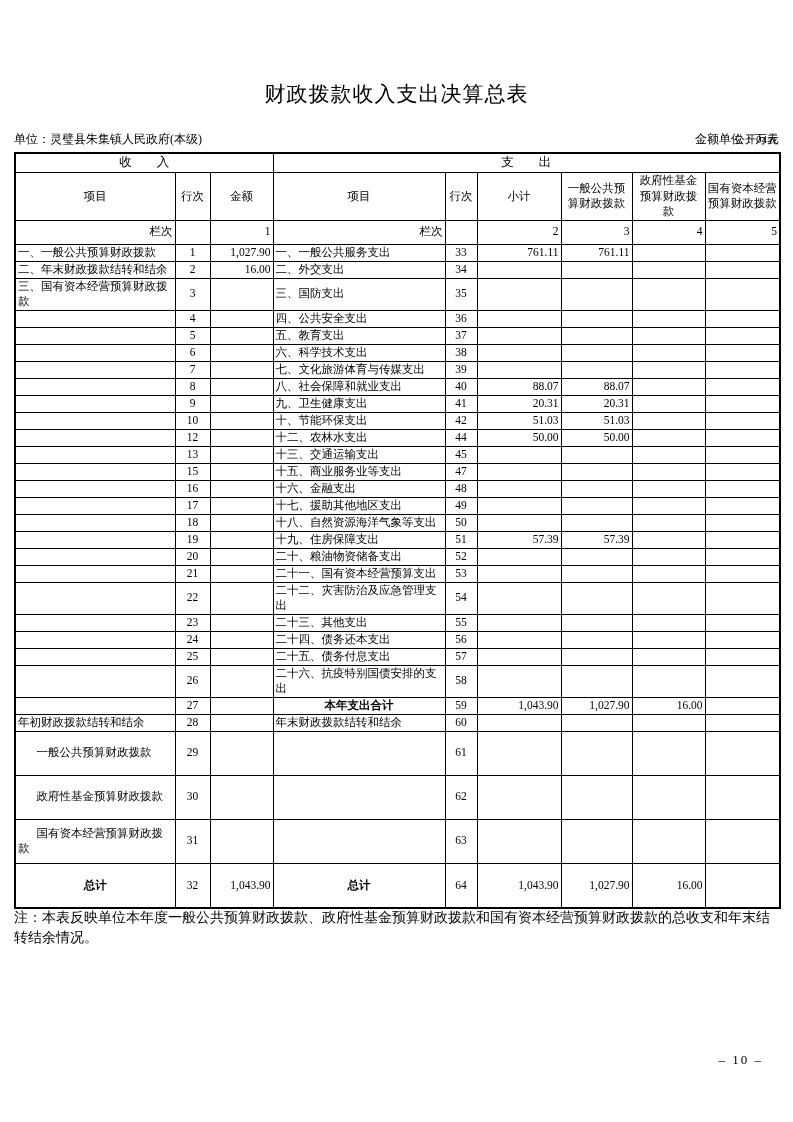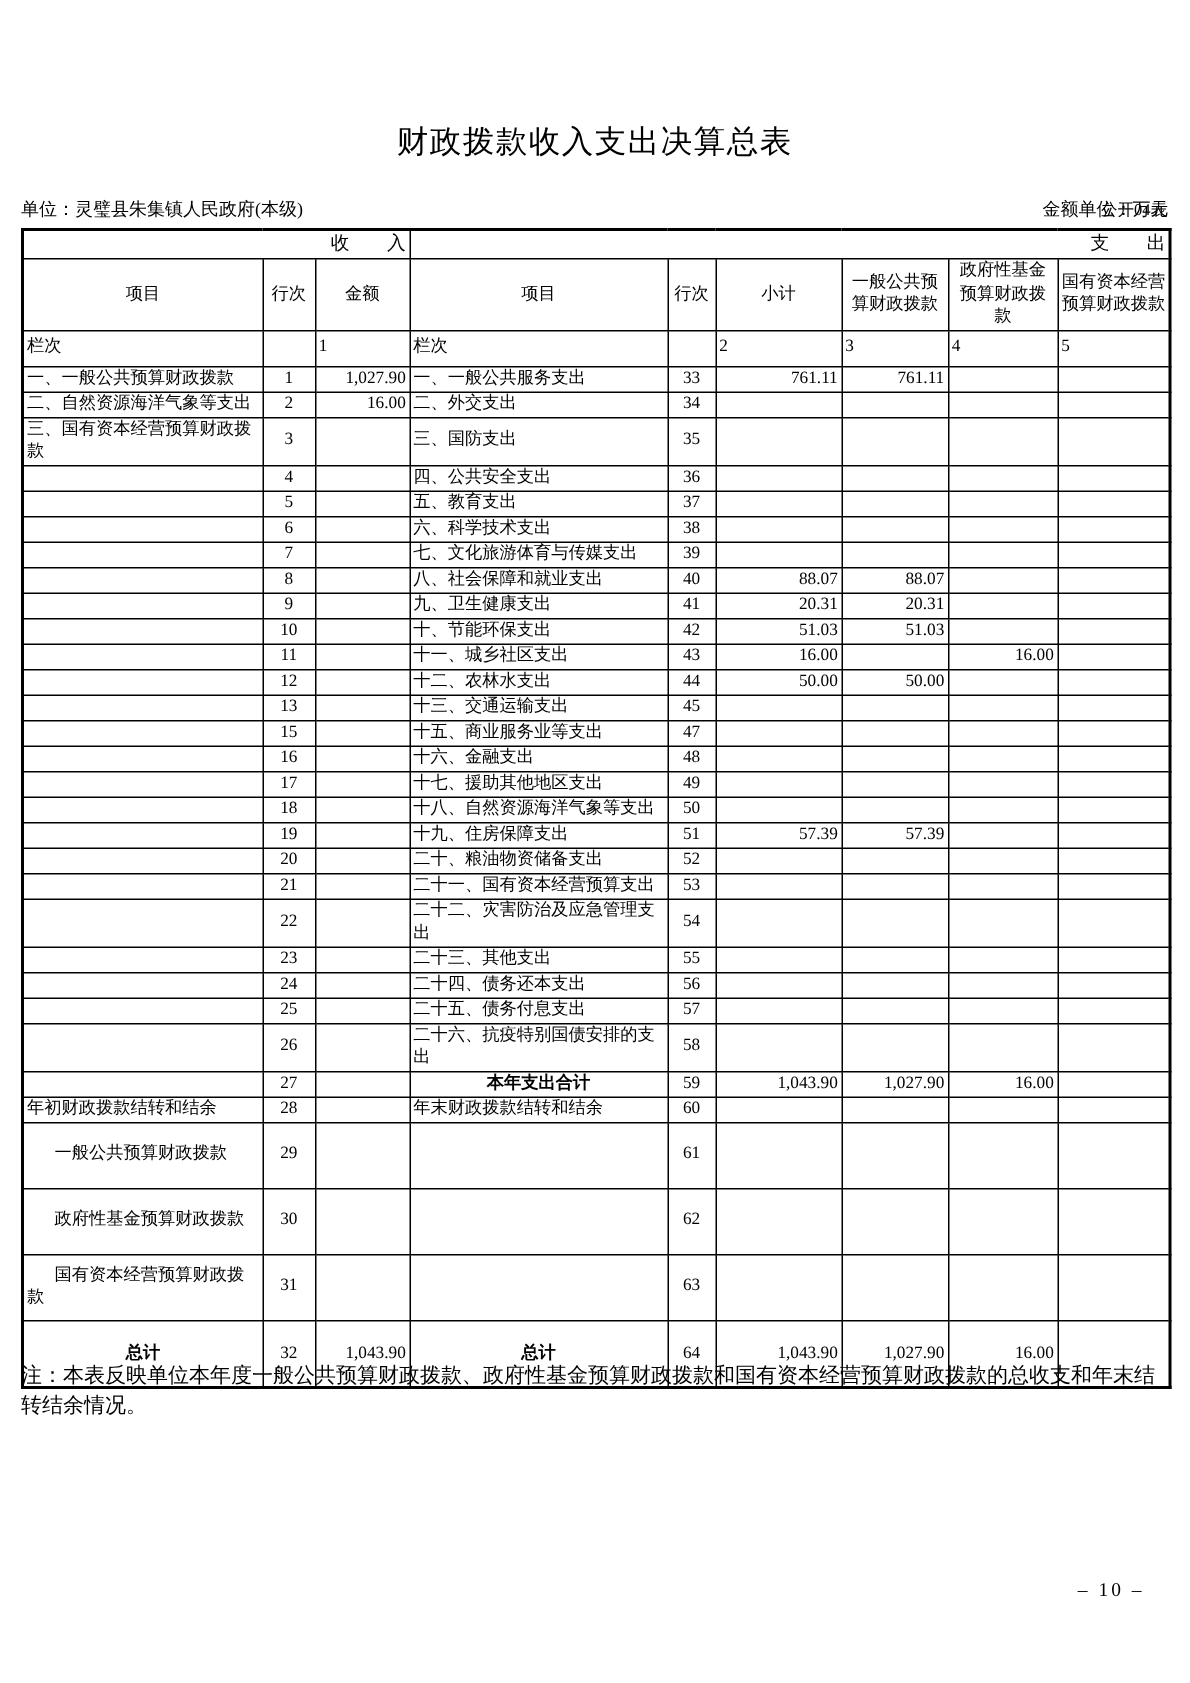--- a/index.html
+++ b/index.html
@@ -21,23 +21,23 @@
   table.budget{
     position:absolute;top:152px;left:14px;width:765px;
     border-collapse:collapse;table-layout:fixed;
     border:2px solid #000;
   }
   table.budget td{
     border:1px solid #000;font-size:11.5px;line-height:15.5px;
     padding:0 2px;vertical-align:middle;word-break:break-all;
     overflow:hidden;
   }
-  thead td.sec{height:18px;text-align:right;font-size:12.5px;}
+  thead td.sec{height:18px;text-align:center;font-size:12.5px;}
   thead tr.cols td{height:37px;text-align:center;}
-  thead tr.idx td{height:23px;text-align:left;}
+  thead tr.idx td{height:23px;text-align:right;}
   tbody tr{height:17px;padding-left:36px;}
   tbody tr.tall{height:44px;}
   tbody tr.grand{height:45px;}
   td.center{text-align:center;}
   td.right{text-align:right;}
   td.bold{font-weight:bold;}
   td.indent{text-indent:1.6em;}
   .note{
     position:absolute;top:908px;left:14px;width:766px;
     font-size:14px;line-height:20px;
@@ -103,21 +103,21 @@
         <td class="center">1</td>
         <td class="right">1,027.90</td>
         <td class="">一、一般公共服务支出</td>
         <td class="center">33</td>
         <td class="right">761.11</td>
         <td class="right">761.11</td>
         <td class="right"></td>
         <td class="right"></td>
       </tr>
       <tr>
-        <td class="">二、自然资源海洋气象等支出</td>
+        <td class="">二、年末财政拨款结转和结余</td>
         <td class="center">2</td>
         <td class="right">16.00</td>
         <td class="">二、外交支出</td>
         <td class="center">34</td>
         <td class="right"></td>
         <td class="right"></td>
         <td class="right"></td>
         <td class="right"></td>
       </tr>
       <tr>
@@ -199,31 +199,20 @@
       </tr>
       <tr>
         <td class=""></td>
         <td class="center">10</td>
         <td class="right"></td>
         <td class="">十、节能环保支出</td>
         <td class="center">42</td>
         <td class="right">51.03</td>
         <td class="right">51.03</td>
         <td class="right"></td>
-        <td class="right"></td>
-      </tr>
-      <tr>
-        <td class=""></td>
-        <td class="center">11</td>
-        <td class="right"></td>
-        <td class="">十一、城乡社区支出</td>
-        <td class="center">43</td>
-        <td class="right">16.00</td>
-        <td class="right"></td>
-        <td class="right">16.00</td>
         <td class="right"></td>
       </tr>
       <tr>
         <td class=""></td>
         <td class="center">12</td>
         <td class="right"></td>
         <td class="">十二、农林水支出</td>
         <td class="center">44</td>
         <td class="right">50.00</td>
         <td class="right">50.00</td>

